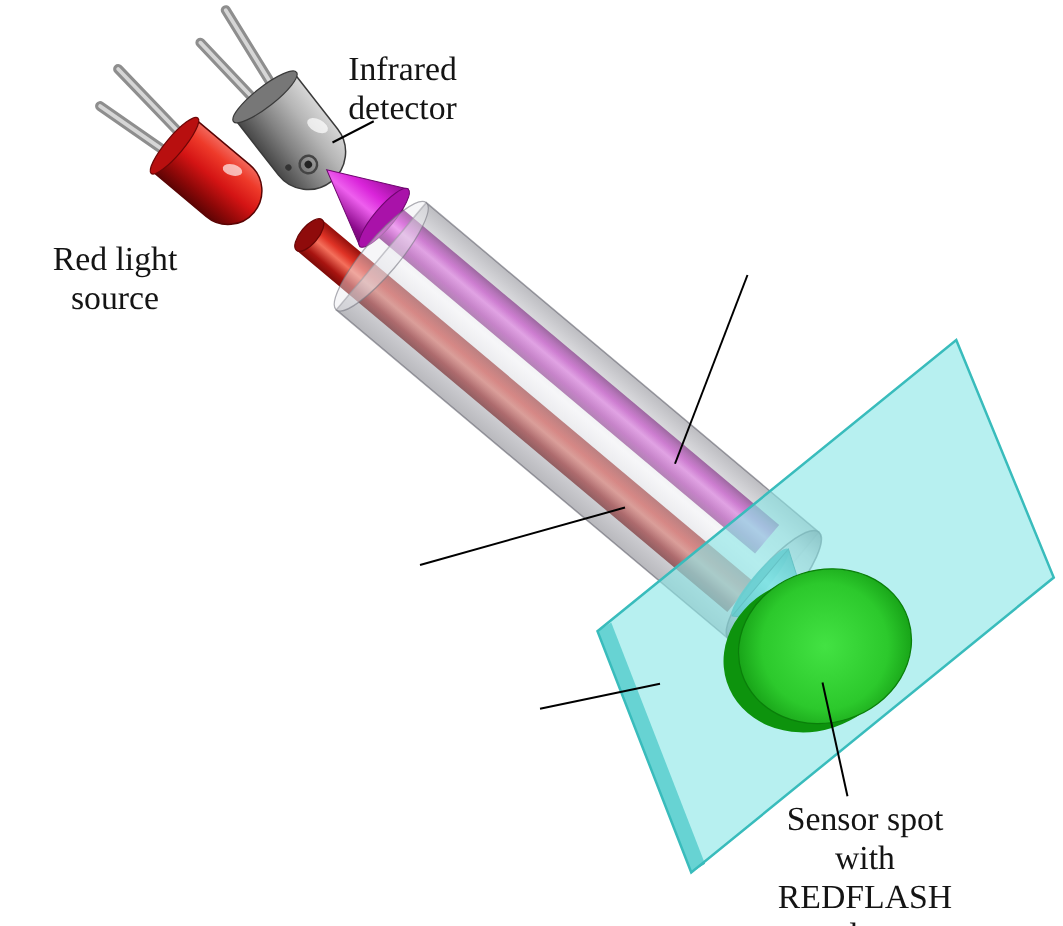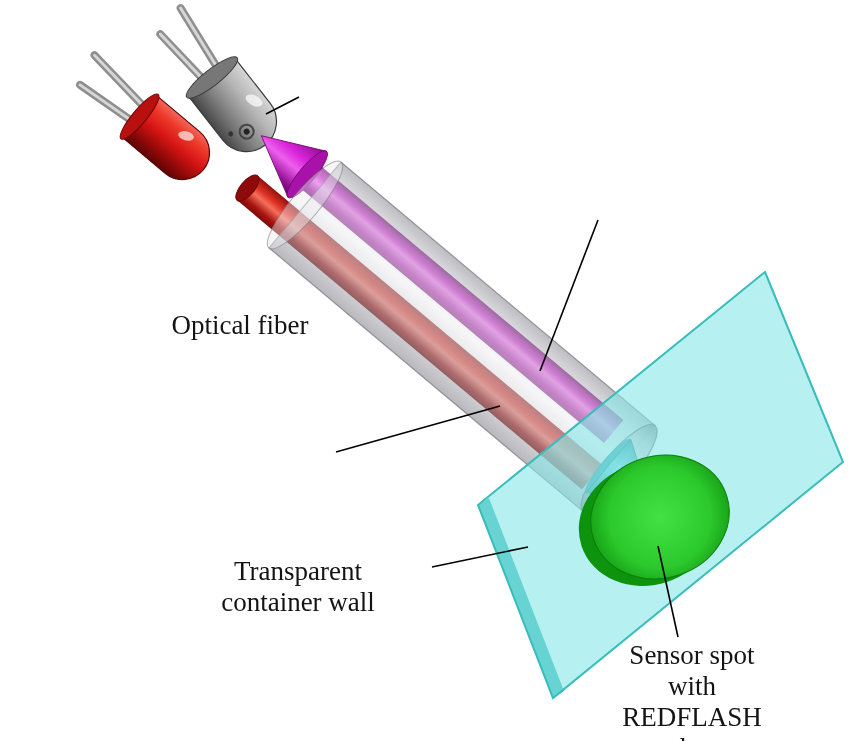--- a/index.html
+++ b/index.html
@@ -141,19 +141,20 @@
 
     <g stroke="#000000" stroke-width="1.6">
       <line x1="299" y1="97" x2="266" y2="114"></line>
       <line x1="598" y1="220" x2="540" y2="371"></line>
       <line x1="336" y1="452" x2="500" y2="406"></line>
       <line x1="432" y1="567" x2="528" y2="547"></line>
       <line x1="678" y1="637" x2="658" y2="546"></line>
     </g>
   </svg>
 
-  <div class="label" style="left:240px; top:310px">Optical fiber</div>
-  <div class="label" style="left:298px; top:556px">Transparent
-container wall</div>
+  <div class="label" style="left:322px; top:40px">Infrared
+detector</div>
+  <div class="label" style="left:92px; top:192px">Red light
+source</div>
   <div class="label" style="left:692px; top:640px">Sensor spot with
 REDFLASH dye</div>
 
 </div>
 
 </body></html>

